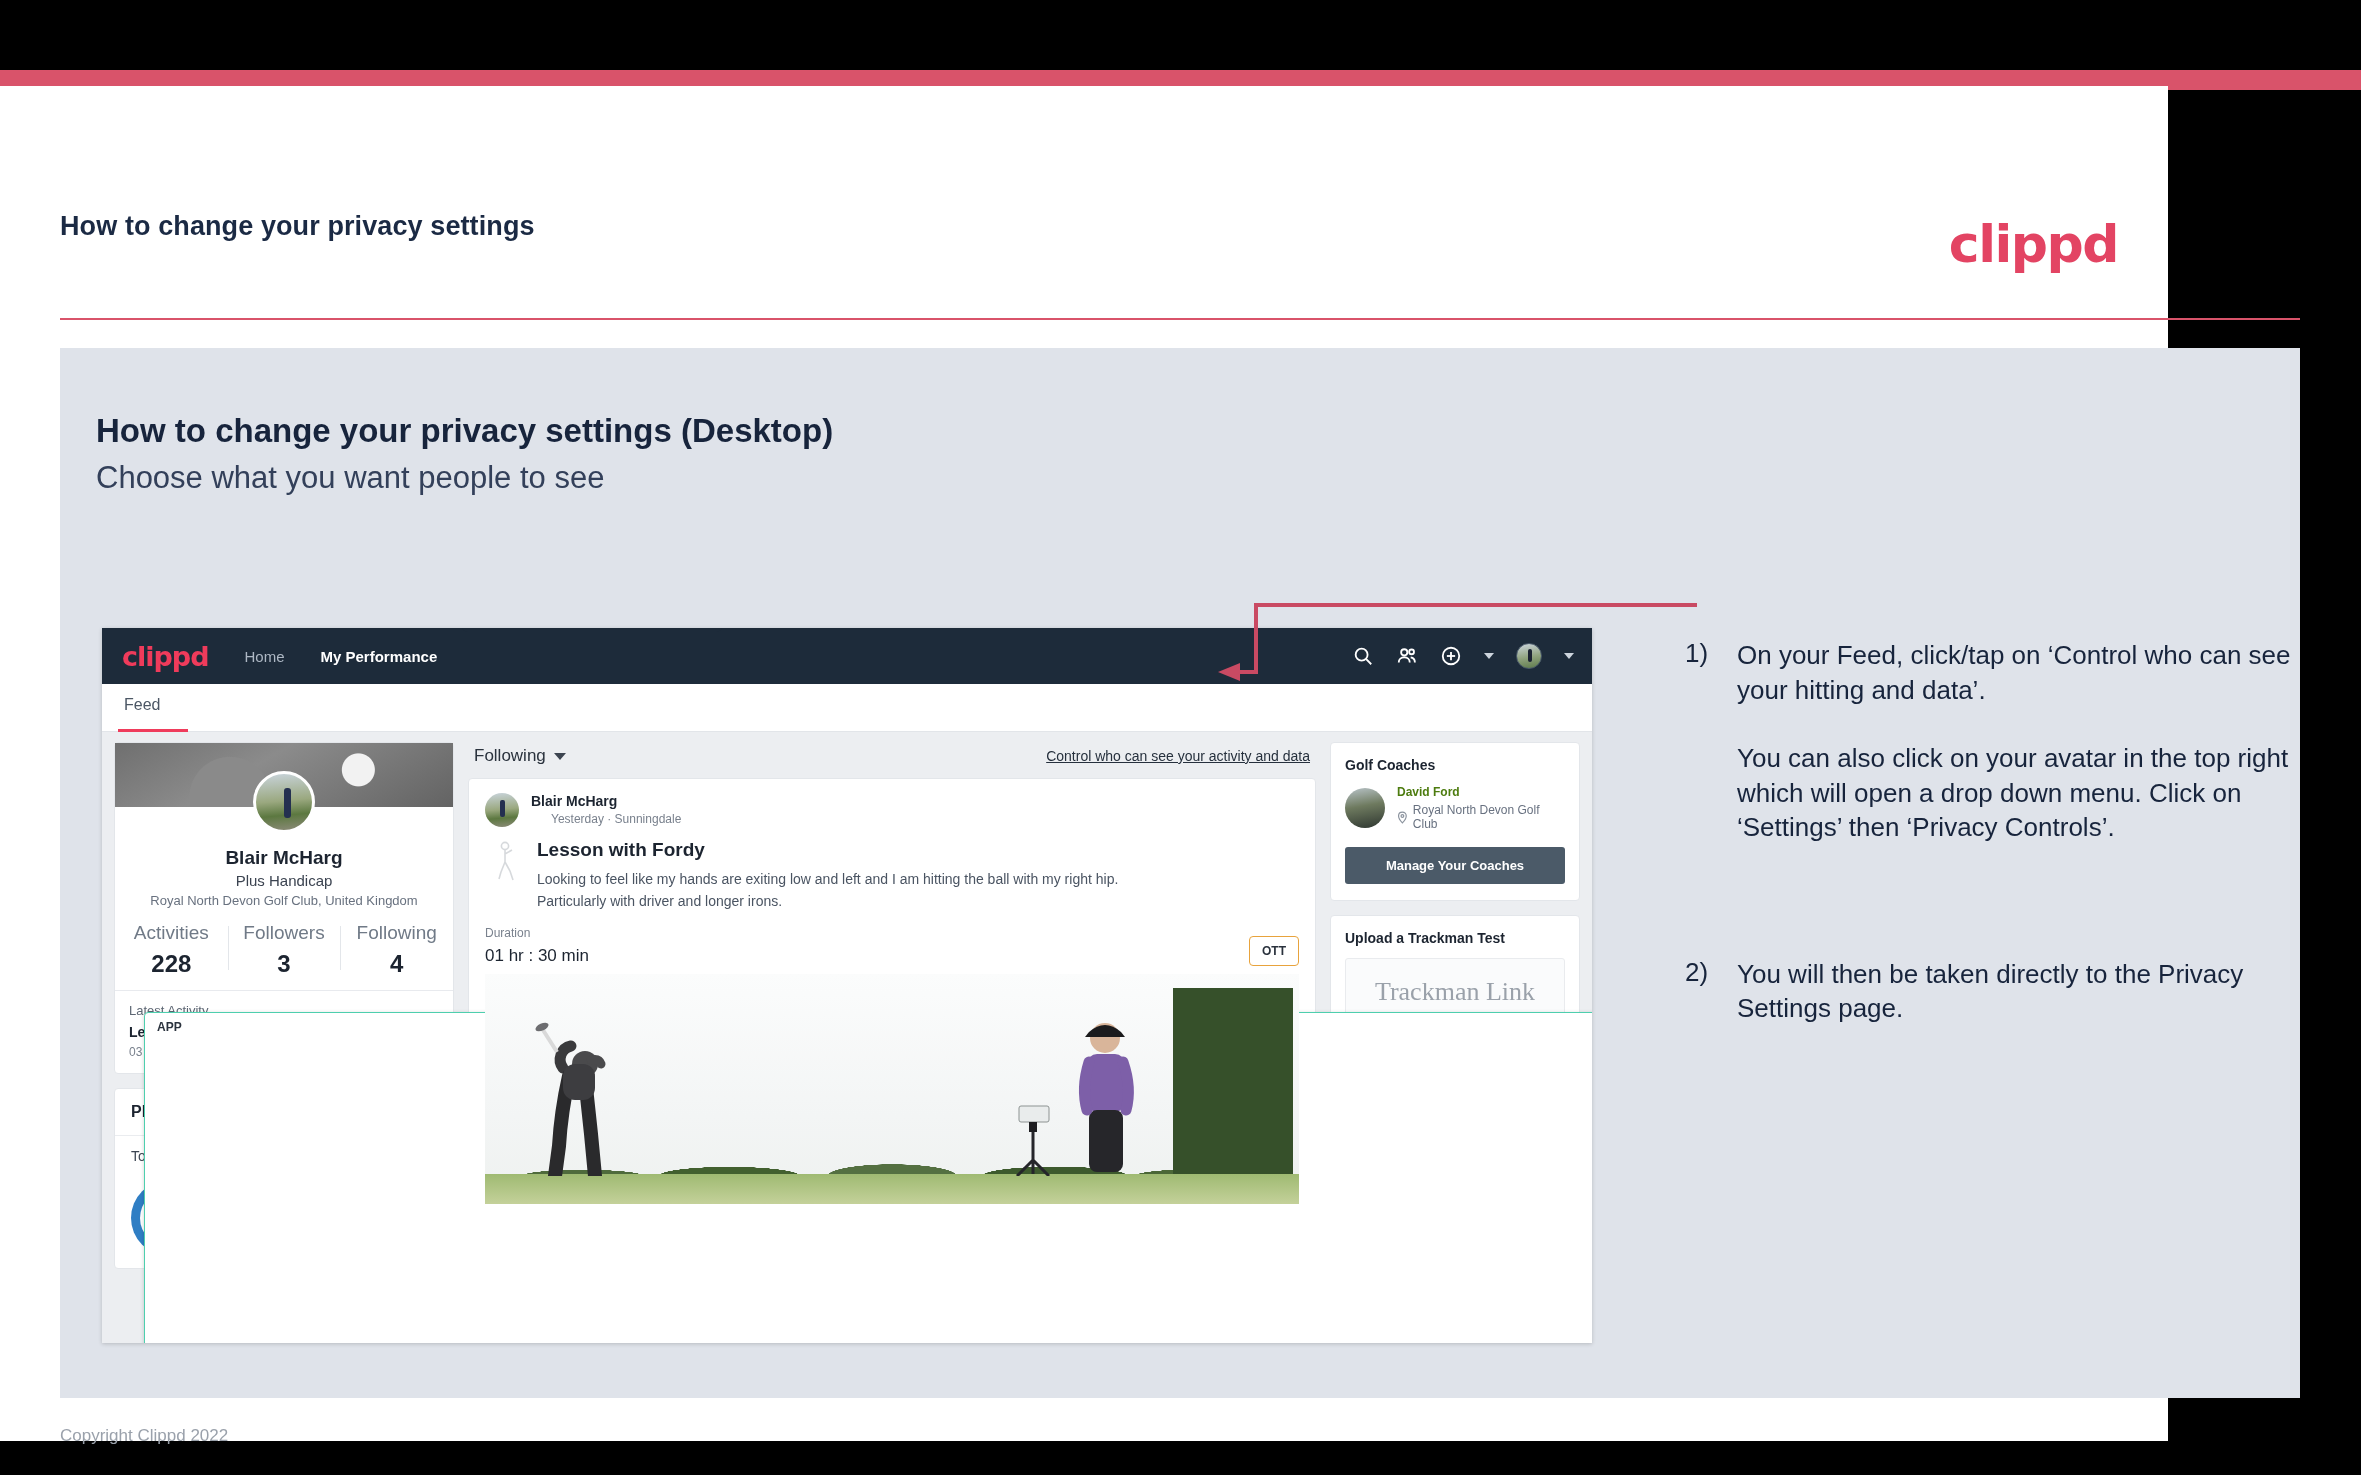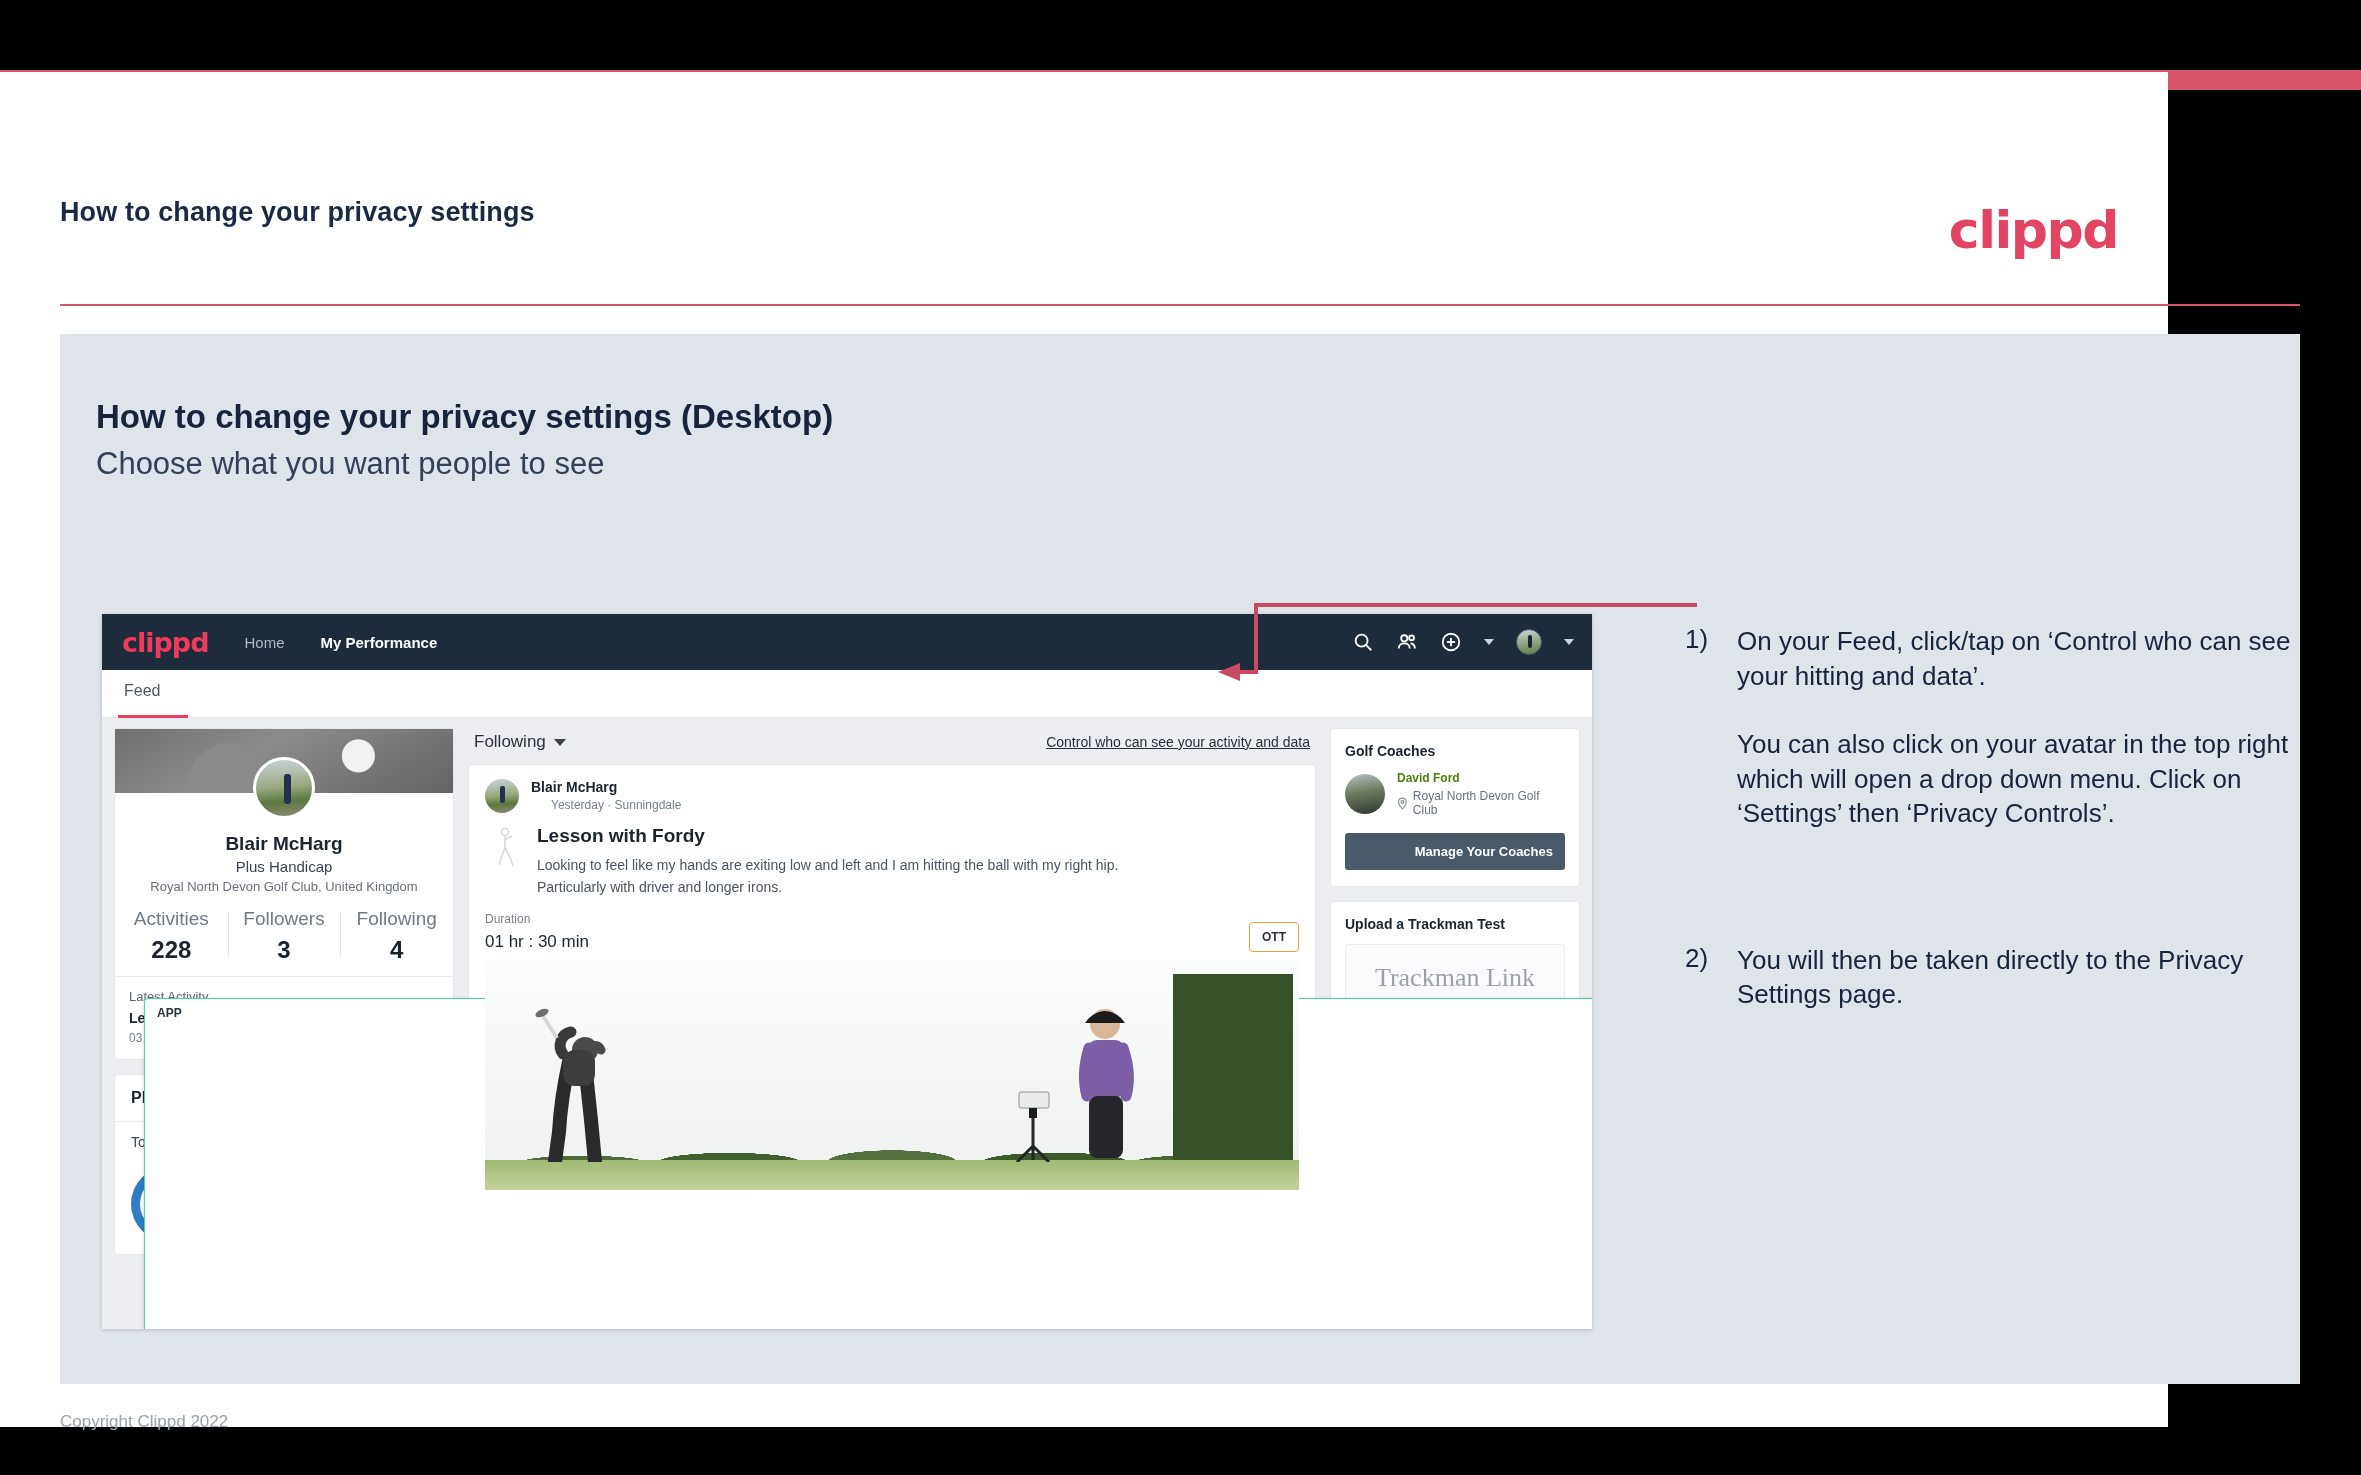--- a/index.html
+++ b/index.html
@@ -8,21 +8,21 @@
     background: #000;
     font-family: "Liberation Sans", sans-serif;
     overflow: hidden;
     position: relative;
   }
   .bar-black-top { position:absolute; left:0; top:0; width:2361px; height:70px; background:#000; }
   .bar-pink { position:absolute; left:0; top:70px; width:2361px; height:20px; background:#d9536a; }
   .bar-black-bottom { position:absolute; left:0; top:1445px; width:2361px; height:30px; background:#000; }
 
   .slide {
-    position:absolute; left:0; top:72px; width:2168px; height:1355px;
+    position:absolute; left:0; top:86px; width:2168px; height:1355px;
     background:#ffffff;
   }
 
   
   .slide-header-title {
     position:absolute; left:60px; top:125px;
     font-size: 27px; font-weight: 700; color:#1b2a44; letter-spacing:0.1px;
   }
   .brand-logo {
     position:absolute; right:50px; top:128px;
@@ -230,21 +230,21 @@
   .col-right { width:250px; flex:0 0 250px; display:flex; flex-direction:column; gap:14px; }
   .rc-title { font-size:14px; font-weight:700; color:#1c2430; padding:14px 14px 0; }
   .coach-row { display:flex; gap:12px; align-items:center; padding:12px 14px 0; }
   .coach-avatar {
     width:40px;height:40px;border-radius:50%;flex:0 0 40px;
     background:linear-gradient(170deg,#b9c4c9 0%,#6e7a5f 45%,#2e3630 100%);
   }
   .coach-name { font-size:12px; font-weight:700; color:#4d7c0f; }
   .coach-loc { font-size:12px; color:#687180; margin-top:4px; display:flex; gap:5px; align-items:center; }
   .btn-dark {
-    display:block; margin:16px 14px 16px; padding:11px 12px; text-align:right;
+    display:block; margin:16px 14px 16px; padding:11px 0; text-align:center;
     background:#4b5a68; color:#fff; font-size:13px; font-weight:700; border-radius:3px;
   }
   .tm-box {
     margin:12px 14px 0; border:1px solid #e9ebee; border-radius:3px; background:#fafbfc;
     height:68px; display:flex; align-items:center; justify-content:center;
   }
   .tm-wordmark { font-family:"Liberation Serif", serif; font-size:26px; color:#9aa1aa; }
   .tm-foot { display:flex; align-items:center; justify-content:space-between; padding:10px 14px 14px; }
   .tm-input { font-size:12px; color:#9aa1aa; }
   .btn-small {

